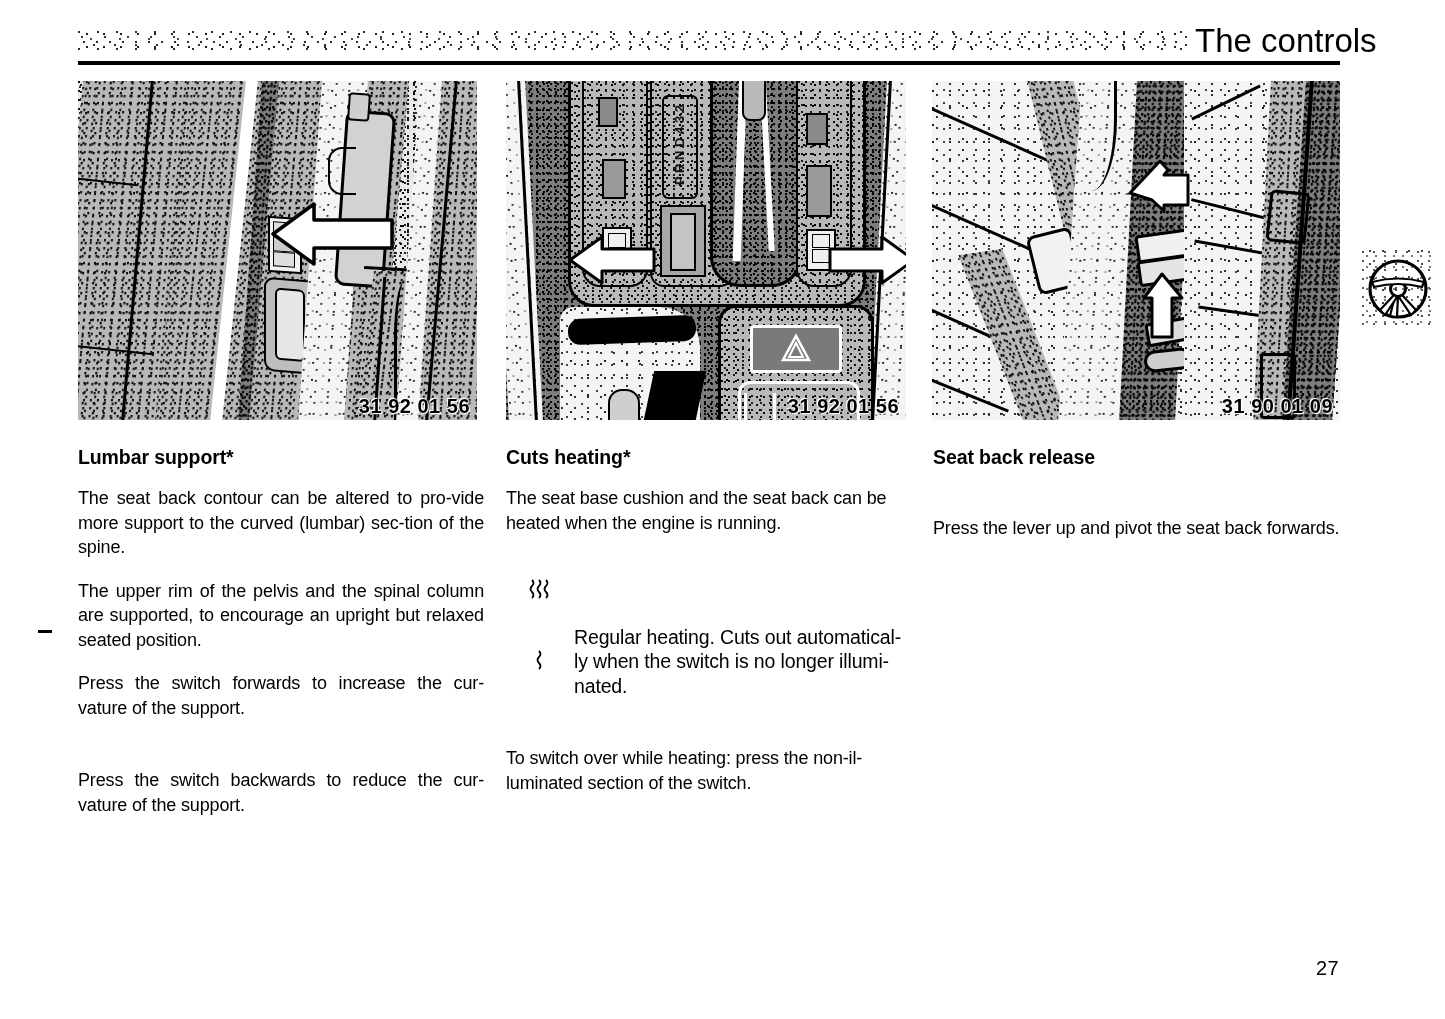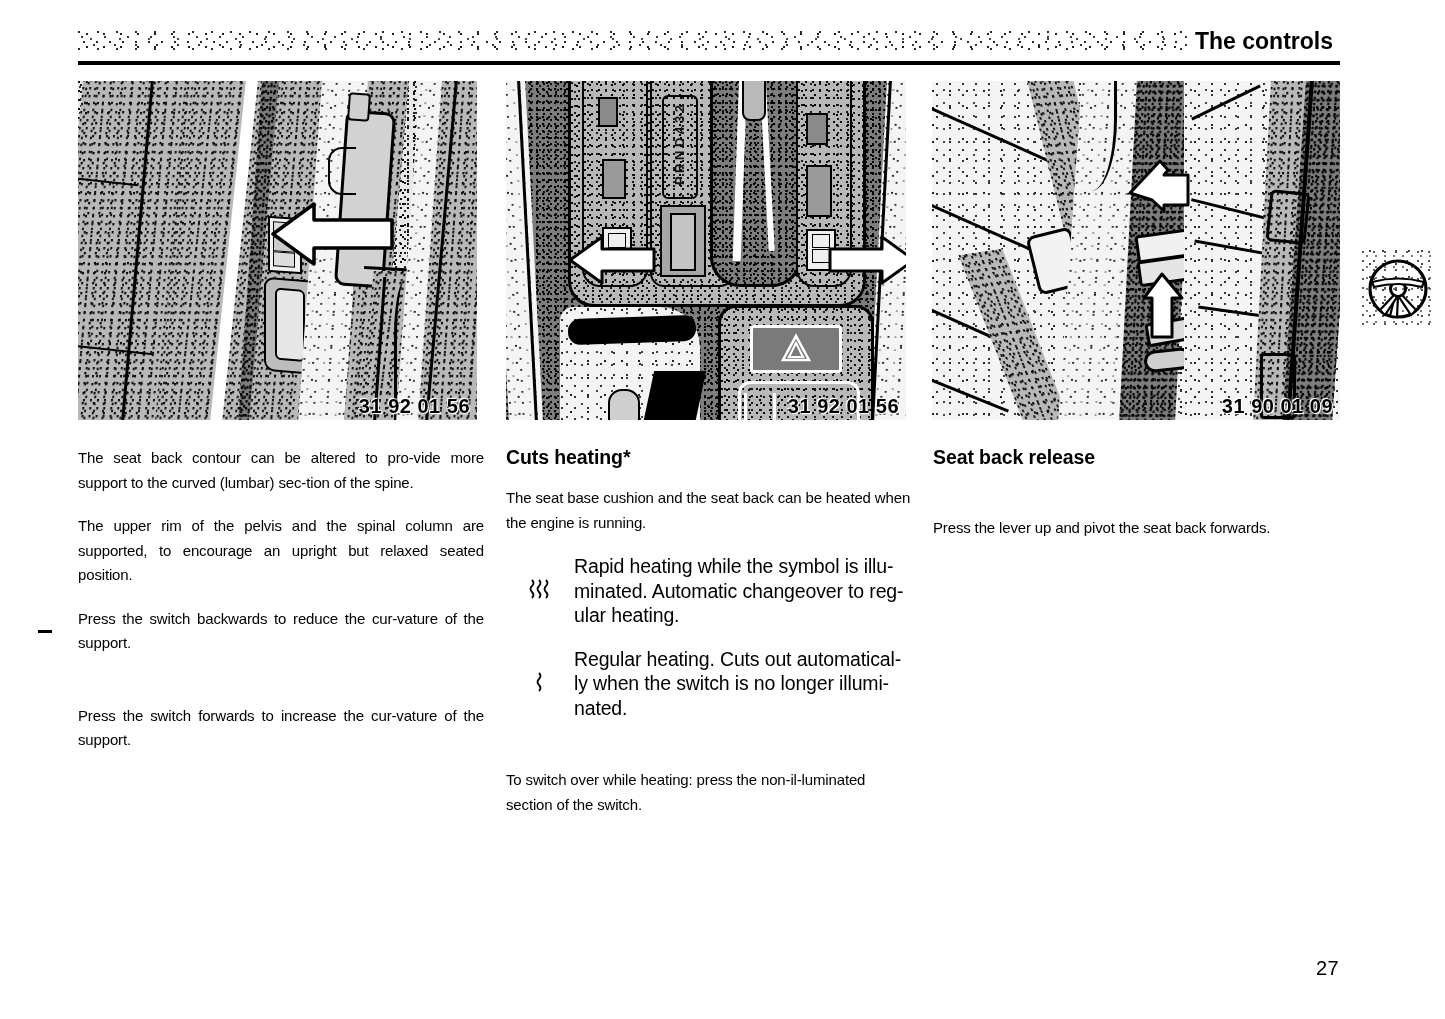--- a/index.html
+++ b/index.html
@@ -30,22 +30,22 @@
       radial-gradient(circle at 9px 3px, #1f1f1f 1.2px, transparent 1.4px),
       radial-gradient(circle at 13px 8px, #4a4a4a 0.9px, transparent 1.1px),
       radial-gradient(circle at 6px 11px, #2b2b2b 1px, transparent 1.2px),
       radial-gradient(circle at 16px 14px, #333 1.1px, transparent 1.3px);
     background-size: 19px 17px, 23px 19px, 17px 13px, 29px 21px, 13px 16px, 21px 18px;
   }
   #header-title-inner {
     position: absolute;
     left: 1195px;
     top: 26px;
-    font-size: 23px;
-    font-weight: bold;
+    font-size: 33px;
+    font-weight: normal;
     letter-spacing: 0px;
     line-height: 30px;
     white-space: nowrap;
   }
   #header-rule {
     position: absolute;
     left: 78px;
     top: 61px;
     width: 1262px;
     height: 4px;
@@ -145,21 +145,21 @@
   #col-3 { left: 933px; width: 408px; }
 
   .sec-title {
     font-size: 19.5px;
     font-weight: bold;
     letter-spacing: -0.1px;
     margin: 0 0 18px 0;
     line-height: 22px;
   }
   p.body {
-    font-size: 15px;
+    font-size: 18px;
     line-height: 24.5px;
     margin: 0 0 19px 0;
     letter-spacing: -0.15px;
   }
   p.body.justify { text-align: justify; }
   p.body:last-child { margin-bottom: 0; margin-top: 48px; }
 
   .sym-row {
     display: flex;
     align-items: flex-start;
@@ -361,41 +361,41 @@
     <path d="M4 40 L34 8 L42 17 L38 22 L62 22 L62 52 L38 52 L38 58 L26 47 Z" fill="#ffffff" stroke="#000" stroke-width="3" stroke-linejoin="round"></path>
   </svg>
   <svg class="shape" style="left:210px;top:190px;" width="44" height="72" viewBox="0 0 44 72">
     <path d="M20 3 L40 27 L30 27 L30 66 L10 66 L10 27 L2 27 Z" fill="#ffffff" stroke="#000" stroke-width="3" stroke-linejoin="round"></path>
   </svg>
 
   <div class="photo-code">31 90 01 09</div>
 </div>
 
 <div class="col" id="col-1">
+  <h2 class="sec-title">Lumbar support*</h2>
   <p class="body justify">The seat back contour can be altered to pro-vide more support to the curved (lumbar) sec-tion of the spine.</p>
   <p class="body justify">The upper rim of the pelvis and the spinal column are supported, to encourage an upright but relaxed seated position.</p>
+  <p class="body justify">Press the switch forwards to increase the cur-vature of the support.</p>
   <p class="body justify">Press the switch backwards to reduce the cur-vature of the support.</p>
-  <p class="body justify">Press the switch forwards to increase the cur-vature of the support.</p>
 </div>
 
 <div id="margin-dash"></div>
 
 <div class="col" id="col-2">
   <h2 class="sec-title">Cuts heating*</h2>
   <p class="body">The seat base cushion and the seat back can be heated when the engine is running.</p>
 
   <div class="sym-row">
     <div class="sym-glyph">
       <svg width="24" height="22" viewBox="0 0 24 22">
         <path d="M4 2 q3 3 0 6 q-3 3 0 6 q3 3 0 6" fill="none" stroke="#000" stroke-width="1.8"></path>
         <path d="M11 2 q3 3 0 6 q-3 3 0 6 q3 3 0 6" fill="none" stroke="#000" stroke-width="1.8"></path>
         <path d="M18 2 q3 3 0 6 q-3 3 0 6 q3 3 0 6" fill="none" stroke="#000" stroke-width="1.8"></path>
       </svg>
     </div>
-    <div class="sym-text">Rapid heating while the symbol is illu-minated. Automatic changeover to reg-ular heating.</div>
   </div>
 
   <div class="sym-row">
     <div class="sym-glyph">
       <svg width="24" height="22" viewBox="0 0 24 22">
         <path d="M11 2 q3 3 0 6 q-3 3 0 6 q3 3 0 6" fill="none" stroke="#000" stroke-width="1.8"></path>
       </svg>
     </div>
     <div class="sym-text">Regular heating. Cuts out automatical-ly when the switch is no longer illumi-nated.</div>
   </div>

